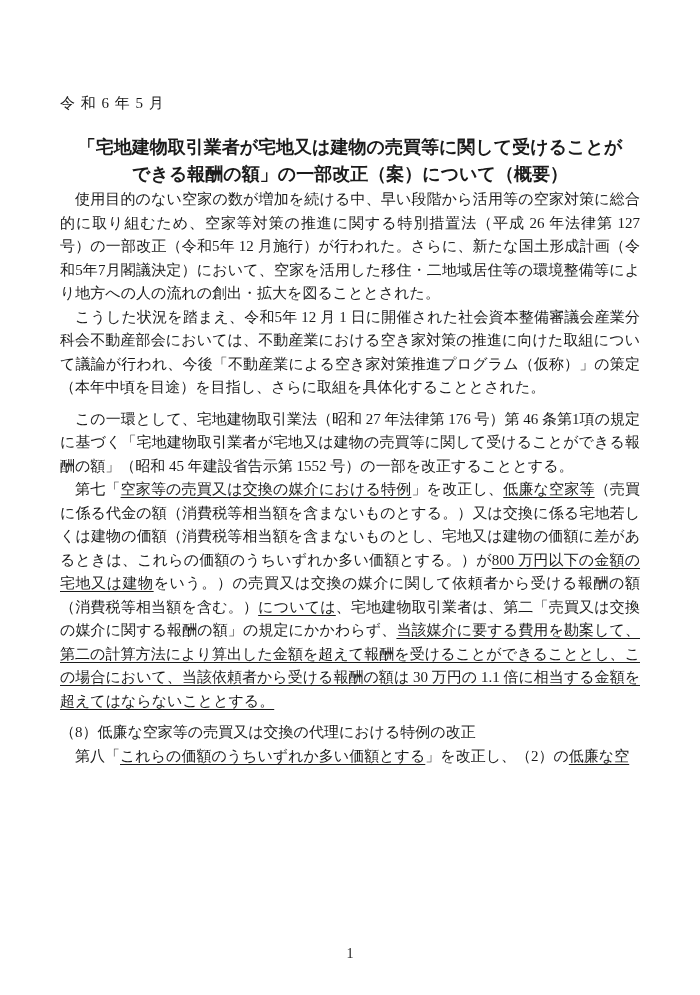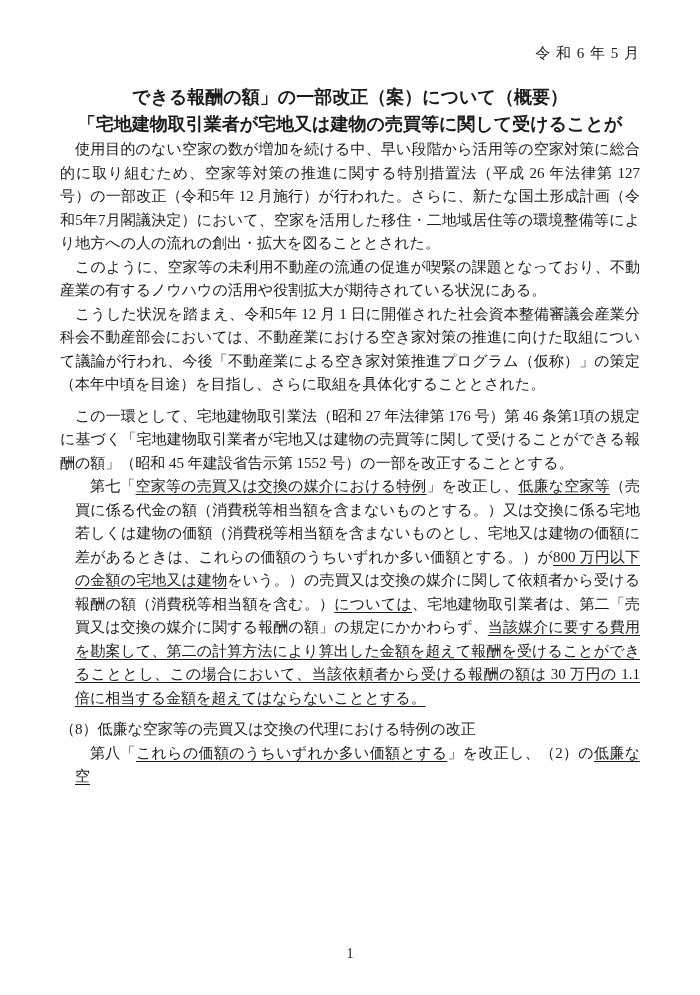--- a/index.html
+++ b/index.html
@@ -15,22 +15,22 @@
     background: #ffffff;
     color: #1b1b1b;
     font-family: "Liberation Serif", "DejaVu Serif", serif;
     font-size: 15px;
     line-height: 23.5px;
     box-sizing: border-box;
     padding: 0 60px;
     overflow: hidden;
   }
   .doc-header {
-    padding-top: 41px;
-    text-align: right;
+    padding-top: 91px;
+    text-align: left;
     line-height: 25px;
   }
   .doc-header .date-line {
     letter-spacing: 1px;
   }
   .doc-title {
     margin: 18px 0 0 0;
     font-size: 18px;
     font-weight: bold;
     line-height: 27px;
@@ -47,21 +47,20 @@
     text-decoration-thickness: 1.5px;
   }
   .para {
     text-indent: 1em;
     text-align: justify;
   }
   .item-head {
     text-align: left;
   }
   .item-body {
-    margin-left: 15px;
     text-indent: 15px;
     text-align: justify;
   }
   .spaced {
     margin-top: 8px;
   }
   .u {
     text-decoration: underline;
     text-underline-offset: 3px;
     text-decoration-thickness: 1px;
@@ -78,27 +77,26 @@
 </head>
 <body>
 
 <div class="page">
 
   <div class="doc-header">
     <div class="date-line">令 和 6 年 5 月</div>
   </div>
 
   <h1 class="doc-title">
+    <span class="title-line">「宅地建物取引業者が宅地又は建物の売買等に関して受けることが</span>
     <span class="title-line">できる報酬の額」の一部改正（案）について（概要）</span>
-    <span class="title-line">「宅地建物取引業者が宅地又は建物の売買等に関して受けることが</span>
   </h1>
 
   <div>
       <div class="para"><span>使用目的のない空家の数が増加を続ける中、早い段階から活用等の空家対策に総合的に取り組むため、空家等対策の推進に関する特別措置法（平成 26 年法律第 127 号）の一部改正（令和5年 12 月施行）が行われた。さらに、新たな国土形成計画（令和5年7月閣議決定）において、空家を活用した移住・二地域居住等の環境整備等により地方への人の流れの創出・拡大を図ることとされた。</span></div>
-      <div class="para"><span>このように、空家等の未利用不動産の流通の促進が喫緊の課題となっており、不動産業の有するノウハウの活用や役割拡大が期待されている状況にある。</span></div>
       <div class="para"><span>こうした状況を踏まえ、令和5年 12 月 1 日に開催された社会資本整備審議会産業分科会不動産部会においては、不動産業における空き家対策の推進に向けた取組について議論が行われ、今後「不動産業による空き家対策推進プログラム（仮称）」の策定（本年中頃を目途）を目指し、さらに取組を具体化することとされた。</span></div>
       <div class="para spaced"><span>この一環として、宅地建物取引業法（昭和 27 年法律第 176 号）第 46 条第1項の規定に基づく「宅地建物取引業者が宅地又は建物の売買等に関して受けることができる報酬の額」（昭和 45 年建設省告示第 1552 号）の一部を改正することとする。</span></div>
       <div class="item-body"><span>第七「</span><span class="u">空家等の売買又は交換の媒介における特例</span><span>」を改正し、</span><span class="u">低廉な空家等</span><span>（売買に係る代金の額（消費税等相当額を含まないものとする。）又は交換に係る宅地若しくは建物の価額（消費税等相当額を含まないものとし、宅地又は建物の価額に差があるときは、これらの価額のうちいずれか多い価額とする。）が</span><span class="u">800 万円以下の金額の宅地又は建物</span><span>をいう。）の売買又は交換の媒介に関して依頼者から受ける報酬の額（消費税等相当額を含む。）</span><span class="u">については</span><span>、宅地建物取引業者は、第二「売買又は交換の媒介に関する報酬の額」の規定にかかわらず、</span><span class="u">当該媒介に要する費用を勘案して、第二の計算方法により算出した金額を超えて報酬を受けることができることとし、この場合において、当該依頼者から受ける報酬の額は 30 万円の 1.1 倍に相当する金額を超えてはならないこととする。</span></div>
       <div class="item-head spaced"><span>（8）低廉な空家等の売買又は交換の代理における特例の改正</span></div>
       <div class="item-body"><span>第八「</span><span class="u">これらの価額のうちいずれか多い価額とする</span><span>」を改正し、（2）の</span><span class="u">低廉な空</span></div>
     </div>
 
   <div class="page-footer">1</div>
 
 </div>

